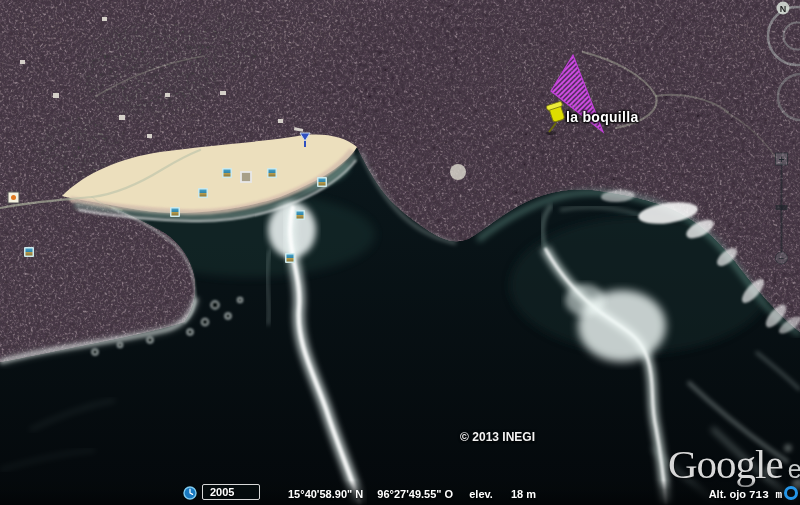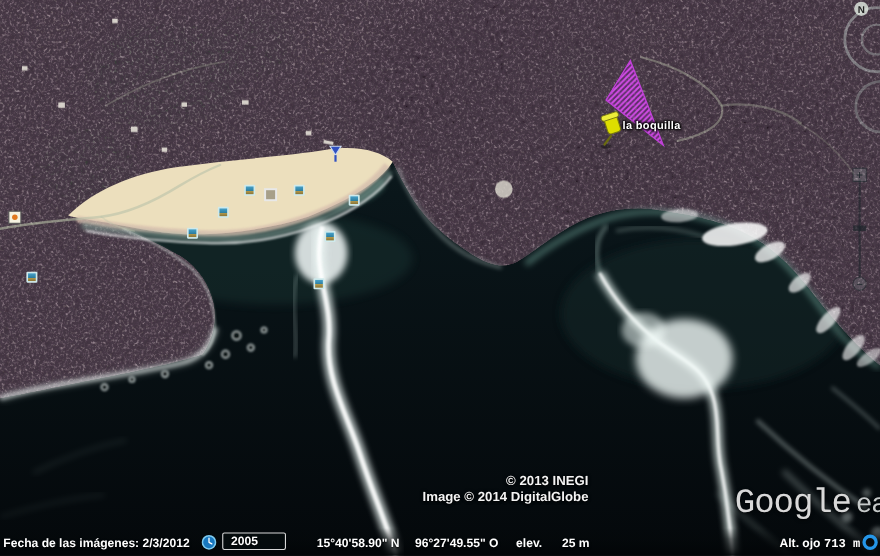--- a/index.html
+++ b/index.html
@@ -1,33 +1,33 @@
 <!DOCTYPE html>
 <html><head>
 <meta charset="utf-8">
 <style>
   html,body{margin:0;padding:0;background:#111;}
   .stage{position:relative;width:800px;height:505px;overflow:hidden;background:#05090c;
          font-family:"Liberation Sans",sans-serif;}
   .stage svg.map{position:absolute;left:0;top:0;}
 
   
-  .poi-label{position:absolute;left:566px;top:109px;font-size:10px;font-weight:bold;color:#fff;
+  .poi-label{position:absolute;left:566px;top:109px;font-size:14px;font-weight:bold;color:#fff;
     text-shadow:-1px -1px 2px #000,1px -1px 2px #000,-1px 1px 2px #000,1px 1px 2px #000;
     letter-spacing:.3px;}
 
   
   .watermarks{position:absolute;left:305px;top:430px;width:230px;text-align:right;color:#f4f4f4;
     font-size:12px;font-weight:bold;line-height:14px;
     text-shadow:0 1px 2px rgba(0,0,0,.9),0 0 3px rgba(0,0,0,.7);}
 
   
   .ge-logo{position:absolute;left:668px;top:440px;display:flex;align-items:baseline;
     text-shadow:0 1px 3px rgba(0,0,0,.7);}
-  .ge-logo .g1{font-family:Liberation Mono, monospace;font-size:31px;color:#d8d8d8;letter-spacing:-1px;}
+  .ge-logo .g1{font-family:Liberation Serif, serif;font-size:41px;color:#d8d8d8;letter-spacing:-1px;}
   .ge-logo .g2{font-size:25px;color:#c6caca;margin-left:5px;font-weight:400;}
 
   
   .status-bar{position:absolute;left:0;right:0;bottom:0;height:25px;
     background:linear-gradient(to bottom,rgba(4,8,10,0) 0%,rgba(4,8,10,.55) 40%,rgba(2,5,7,.92) 100%);
     color:#fff;font-size:11px;font-weight:bold;text-shadow:0 1px 2px #000;}
   .status-bar .sb-date{position:absolute;left:3px;top:8px;white-space:nowrap;}
   .status-bar .sb-clock{position:absolute;left:183px;top:6px;width:14px;height:14px;}
   .status-bar .sb-year{position:absolute;left:202px;top:4px;border:1px solid #d8d8d8;border-radius:2px;
      padding:1px 25px 1px 7px;background:rgba(8,14,16,.55);}
@@ -257,21 +257,20 @@
         <rect x="551" y="106" width="12" height="15" rx="3" fill="#dede00" stroke="#7a7a10" stroke-width="1"></rect>
         <rect x="549" y="103" width="16" height="5" rx="2" fill="#ecec3a" stroke="#7a7a10" stroke-width=".8"></rect>
       </g>
     </g>
   </svg>
 
   <div class="poi-label">la boquilla</div>
 
   <div class="watermarks">
     <div>© 2013 INEGI</div>
-    <div>Image © 2014 DigitalGlobe</div>
   </div>
 
   <div class="ge-logo">
     <span class="g1">Google</span>
     <span class="g2">earth</span>
   </div>
 
   <svg class="nav-compass" viewBox="0 0 70 130">
     <circle cx="67" cy="36" r="29" fill="none" stroke="rgba(215,235,225,.38)" stroke-width="2.5"></circle>
     <circle cx="67" cy="36" r="13.5" fill="none" stroke="rgba(215,235,225,.3)" stroke-width="2"></circle>
@@ -283,33 +282,32 @@
   <svg class="zoom-slider" viewBox="0 0 30 130">
     <line x1="13.5" y1="18" x2="13.5" y2="107" stroke="rgba(25,35,40,.55)" stroke-width="2"></line>
     <rect x="7.5" y="8" width="12" height="12" fill="rgba(180,200,200,.22)" stroke="rgba(25,35,40,.6)"></rect>
     <text x="13.5" y="17.5" text-anchor="middle" font-size="11" fill="rgba(20,30,35,.85)">+</text>
     <rect x="7.5" y="60" width="12" height="5" fill="rgba(25,35,40,.6)"></rect>
     <circle cx="13.5" cy="113" r="6" fill="rgba(180,200,200,.18)" stroke="rgba(25,35,40,.55)"></circle>
     <text x="13.5" y="116.5" text-anchor="middle" font-size="10" fill="rgba(20,30,35,.85)">−</text>
   </svg>
 
   <div class="status-bar">
-    <span class="sb-date">Fecha de las imágenes: 2/3/2012</span>
     <span class="sb-clock">
       <svg width="14" height="14" viewBox="0 0 14 14">
         <circle cx="7" cy="7" r="6" fill="#1878c0" stroke="#7ecbf0" stroke-width="1.4"></circle>
         <path d="M7,7 L7,3.2 M7,7 L9.6,8.4" stroke="#fff" stroke-width="1.2" stroke-linecap="round"></path>
       </svg>
     </span>
     <span class="sb-year">2005</span>
     <span class="sb-coords">
       <span class="lat">15°40'58.90" N</span>
       <span class="lon">96°27'49.55" O</span>
       <span class="el">elev.</span>
-      <span class="ev">25 m</span>
+      <span class="ev">18 m</span>
     </span>
     <span class="sb-right">
       <span>Alt. ojo</span>
       <span class="av">713 m</span>
     </span>
     <span class="sb-stream"></span>
   </div>
 </div>
 
 </body></html>

